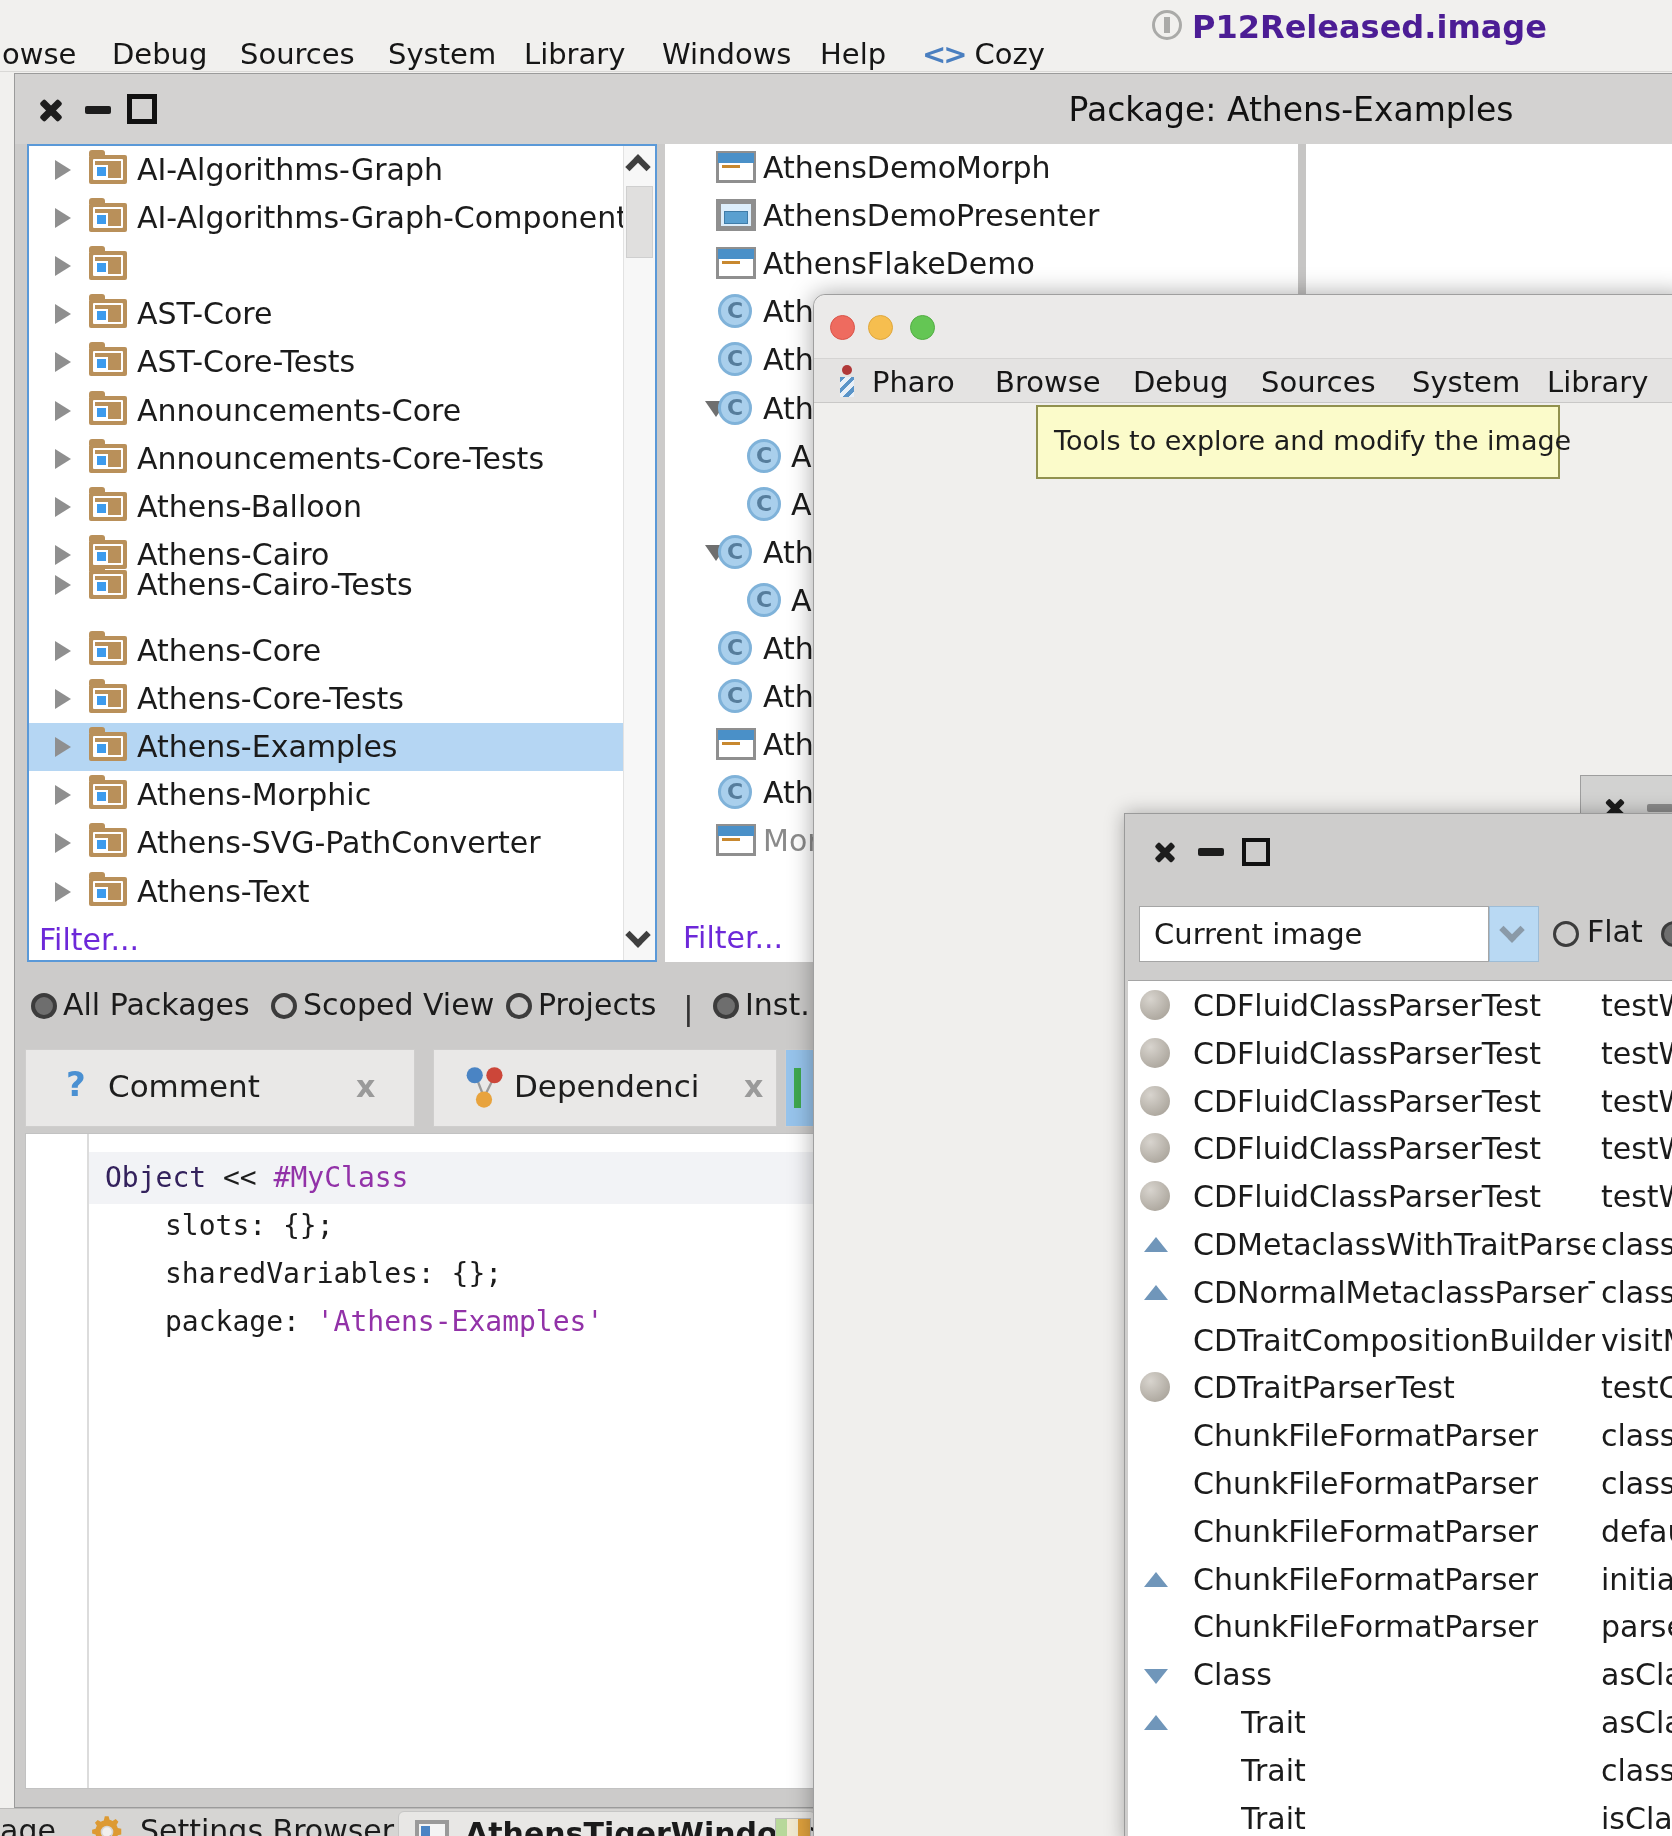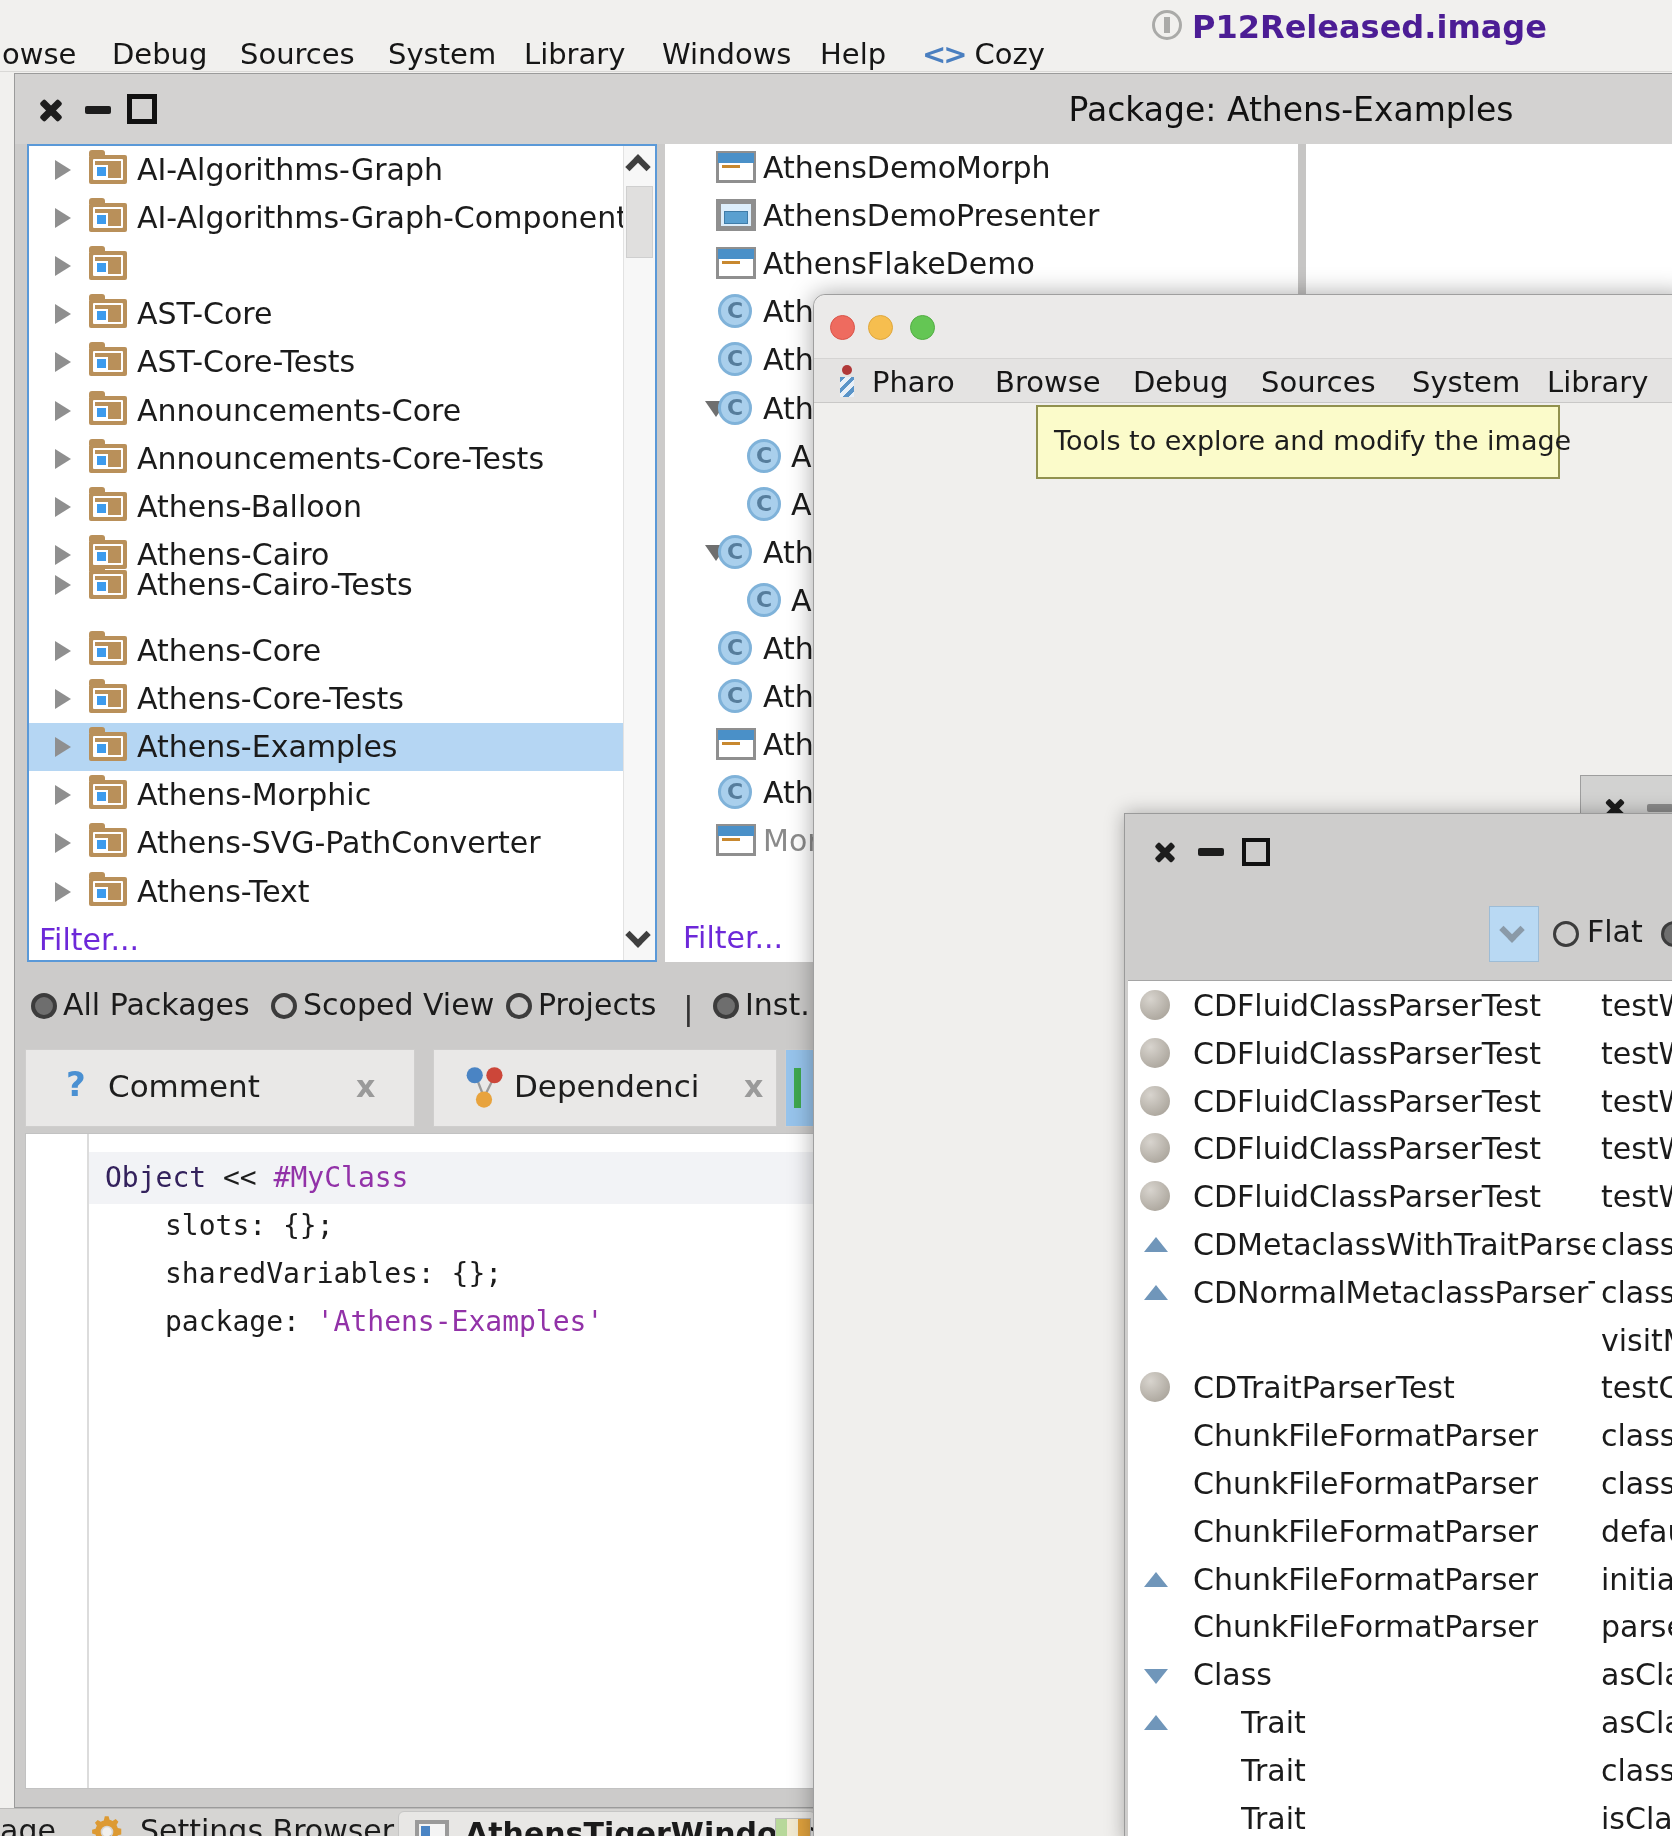--- a/index.html
+++ b/index.html
@@ -432,20 +432,23 @@
 <div class="abs" id="fragment-window">
   <span class="xicon gray" style="left:22px;top:20px;transform:scale(.85);"></span>
   <span class="minicon gray" style="left:66px;top:28px;"></span>
 </div>
 
 <div class="abs" id="method-browser">
   <span class="xicon" style="left:28px;top:26px;transform:scale(.9);"></span>
   <span class="minicon" style="left:73px;top:34px;"></span>
   <span class="maxicon" style="left:117px;top:24px;width:28px;height:28px;border-width:4px;"></span>
 
+  <div id="mb-toolbar-field">
+    <span id="mb-field-text">Current image</span>
+  </div>
   <div id="mb-chevron-btn">
       <span class="chev down" style="position:absolute;"></span>
     </div>
   <div id="mb-radios"></div>
   <div id="mb-list">
       <div class="mb-row" style="top: 0px;">
         <span class="sphere-icon"></span>
         <span class="mb-class">CDFluidClassParserTest</span>
         <span class="mb-sel">testW</span>
       </div>
@@ -473,20 +476,21 @@
         <span class="mtri up"></span>
         <span class="mb-class">CDMetaclassWithTraitParserTest</span>
         <span class="mb-sel">class</span>
       </div>
       <div class="mb-row" style="top: 286.8px;">
         <span class="mtri up"></span>
         <span class="mb-class">CDNormalMetaclassParserTest</span>
         <span class="mb-sel">class</span>
       </div>
       <div class="mb-row" style="top: 334.6px;">
+        <span class="mb-class">CDTraitCompositionBuilder</span>
         <span class="mb-sel">visitM</span>
       </div>
       <div class="mb-row" style="top: 382.4px;">
         <span class="sphere-icon"></span>
         <span class="mb-class">CDTraitParserTest</span>
         <span class="mb-sel">testC</span>
       </div>
       <div class="mb-row" style="top: 430.2px;">
         <span class="mb-class">ChunkFileFormatParser</span>
         <span class="mb-sel">class</span>

